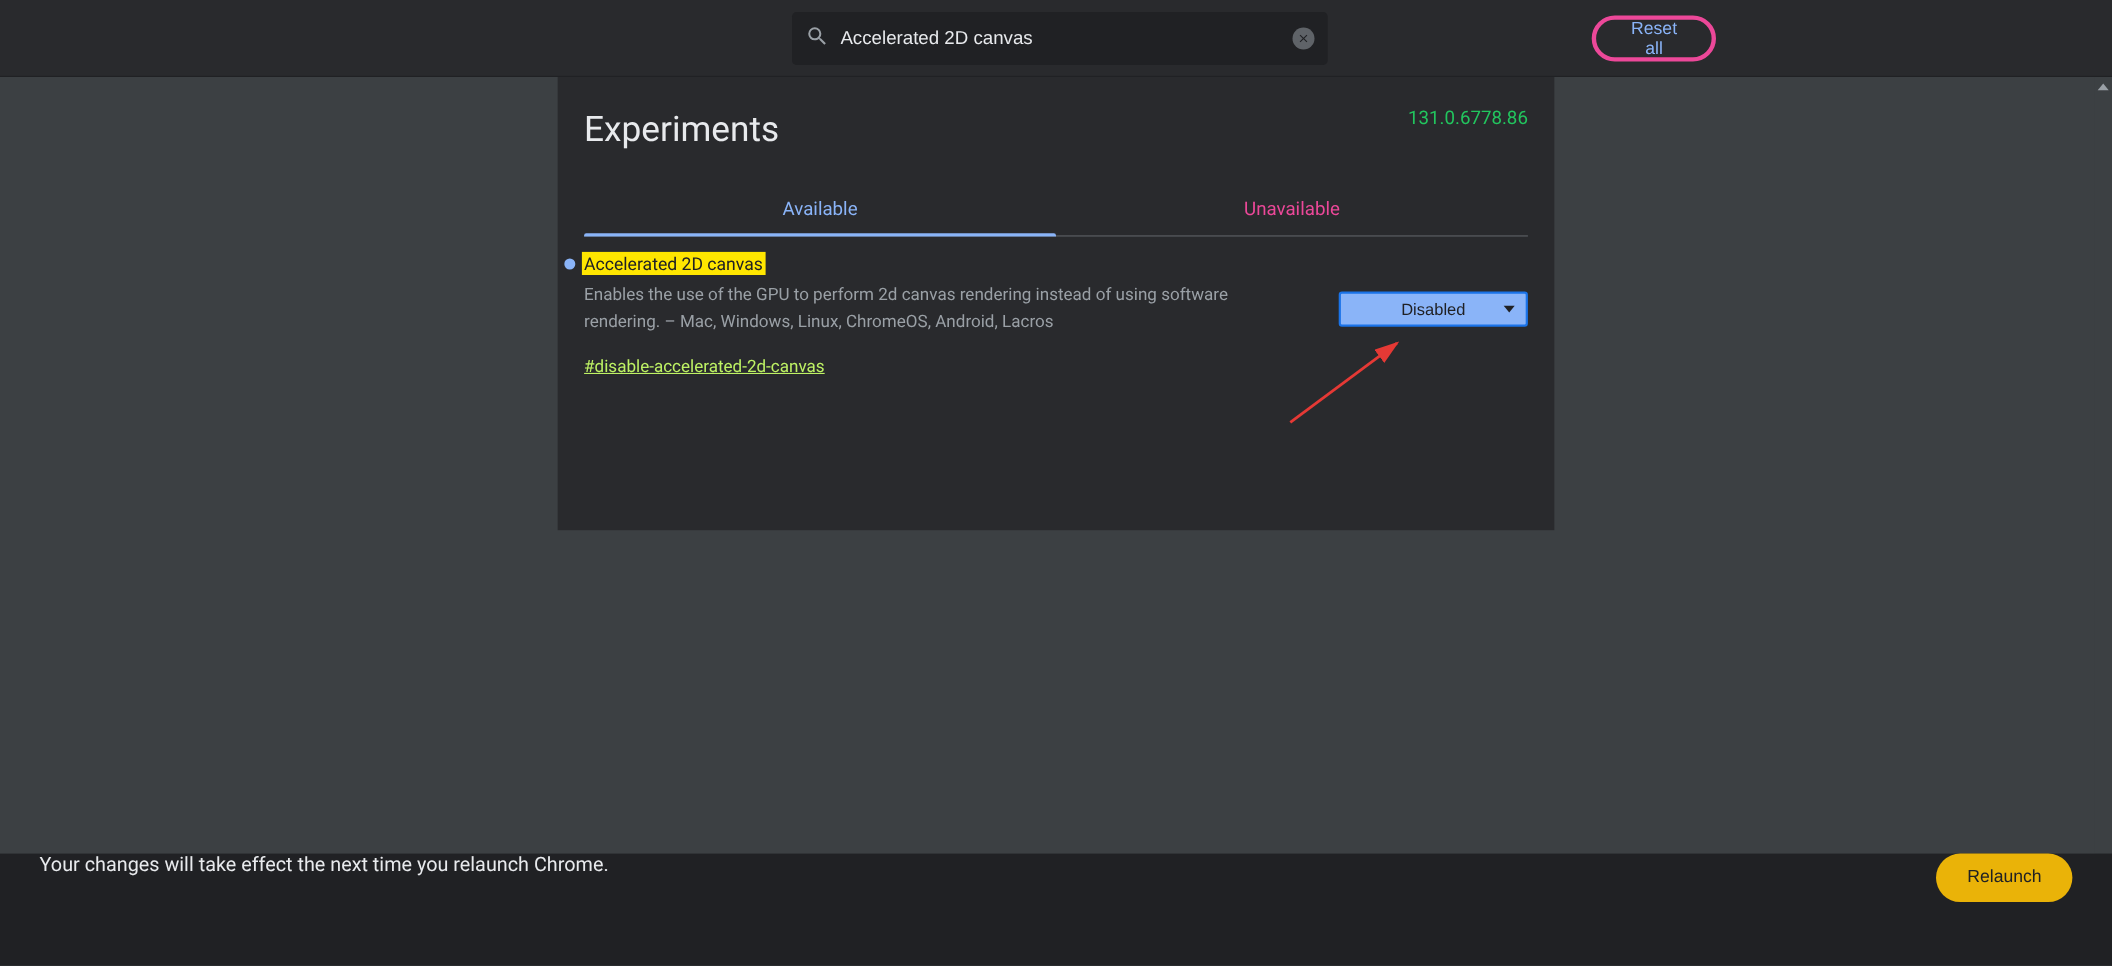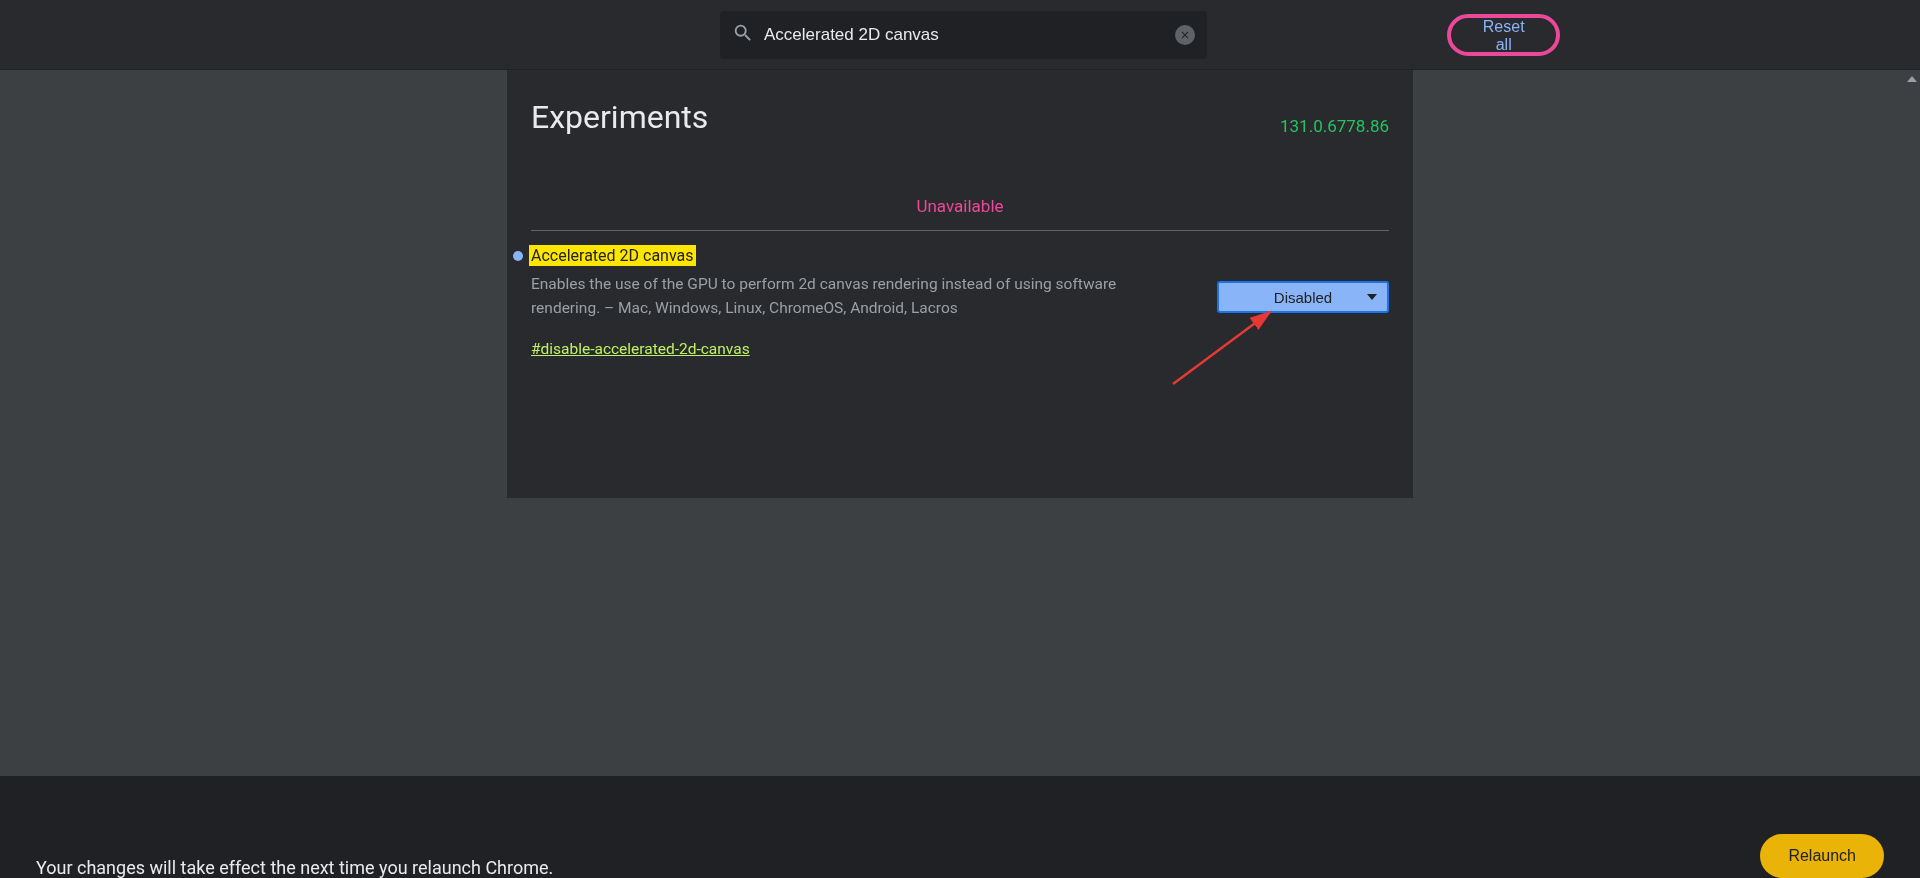--- a/index.html
+++ b/index.html
@@ -77,22 +77,22 @@
     width: 906px;
     background: #292a2d;
     margin: 0 auto;
     padding: 28px 24px 140px 24px;
     position: relative;
     min-height: 400px;
   }
   .panel-header {
     display: flex;
     justify-content: space-between;
-    align-items: flex-end;
-    margin-bottom: 46px;
+    align-items: flex-start;
+    margin-bottom: 30px;
     gap: 35px;
   }
   .page-title {
     font-size: 32px;
     font-weight: 400;
     color: #e8eaed;
   }
   .version {
     font-size: 17px;
     color: #22c55e;
@@ -197,21 +197,21 @@
     pointer-events: none;
   }
 
   
   .bottom-bar {
     position: absolute;
     bottom: 0; left: 0; right: 0;
     height: 102px;
     background: #202124;
     display: flex;
-    align-items: flex-end;
+    align-items: flex-start;
     padding: 0 36px;
     justify-content: space-between;
   }
   .bottom-msg {
     font-size: 18px;
     color: #e8eaed;
   }
   .relaunch-btn {
     background: #eab308;
     color: #202124;
@@ -261,20 +261,21 @@
   </div>
 </div>
 
 <div class="main-panel">
   <div class="panel-header">
     <h1 class="page-title">Experiments</h1>
     <span class="version">131.0.6778.86</span>
   </div>
 
   <div class="tabs">
+    <div class="tab active">Available</div>
     <div class="tab">Unavailable</div>
   </div>
 
   <div class="flag-row">
     <div class="flag-info">
       <div class="flag-title-wrap">
         <span class="dot"></span>
         <span class="flag-title">Accelerated 2D canvas</span>
       </div>
       <div class="flag-desc">Enables the use of the GPU to perform 2d canvas rendering instead of using software rendering. – Mac, Windows, Linux, ChromeOS, Android, Lacros</div>

